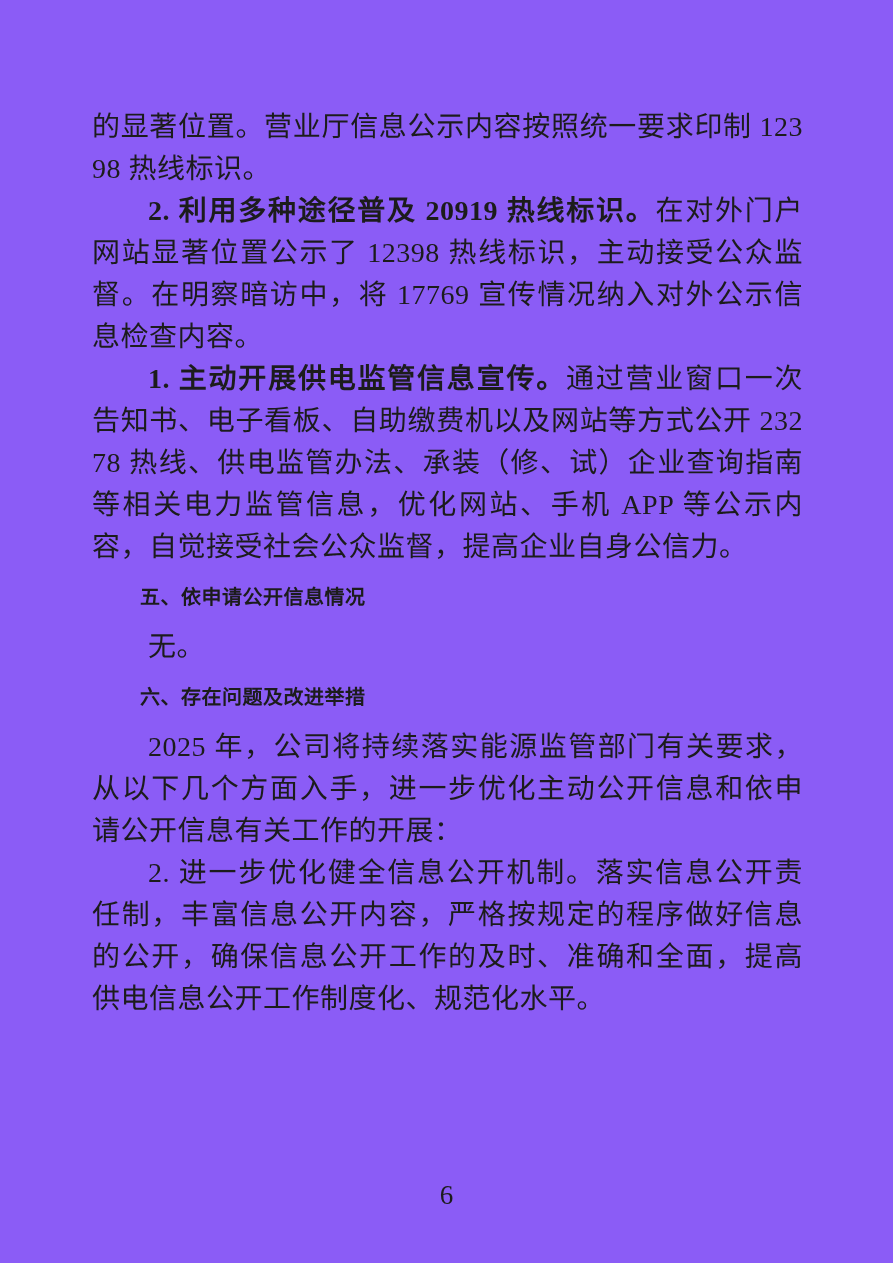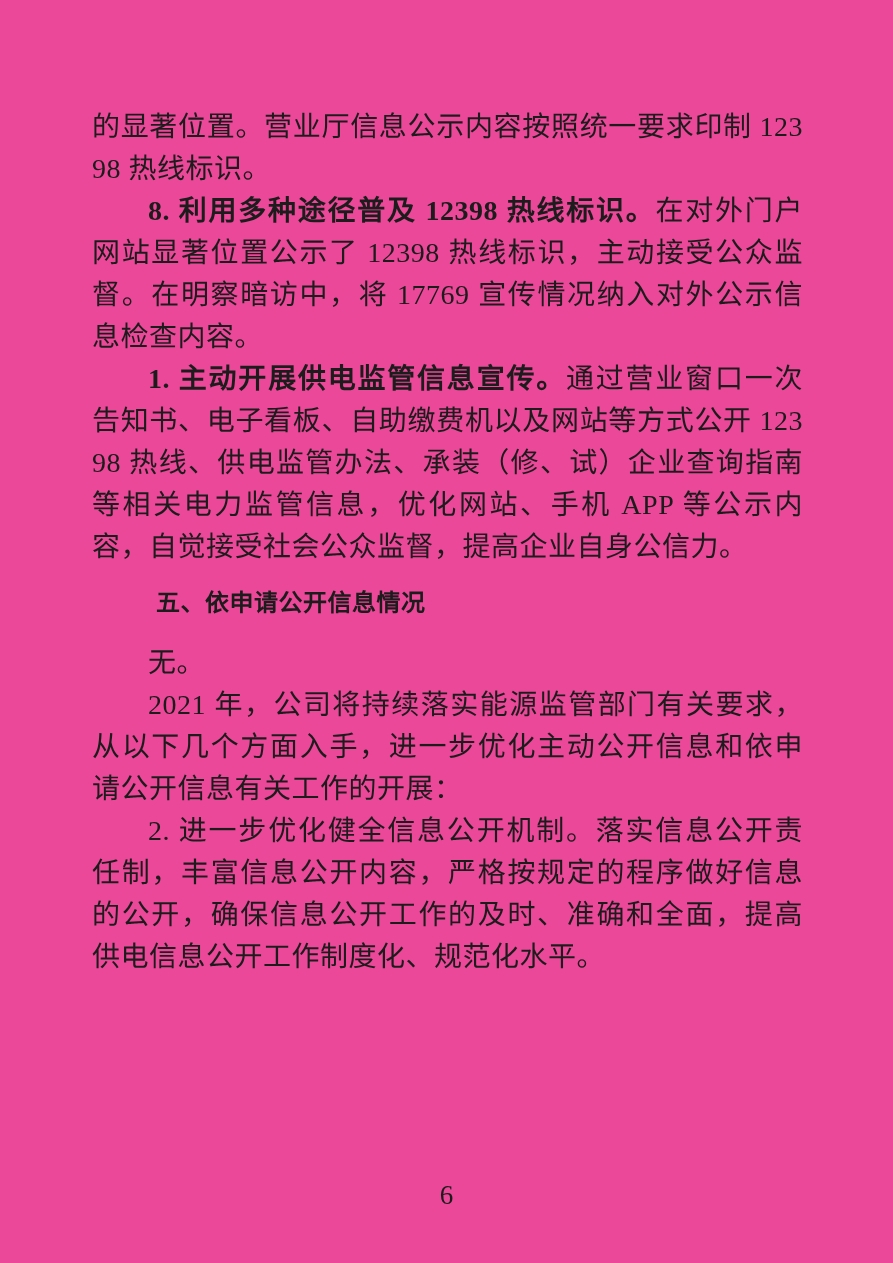--- a/index.html
+++ b/index.html
@@ -4,21 +4,21 @@
 <style>
   html, body {
     margin: 0;
     padding: 0;
     background: #ffffff;
   }
   .page {
     position: relative;
     width: 893px;
     height: 1263px;
-    background: #ec4899;
+    background: #8b5cf6;
     overflow: hidden;
     font-family: "Liberation Serif", "DejaVu Serif", serif;
     color: #1c1c1c;
   }
   .content {
     position: absolute;
     left: 92px;
     top: 106px;
     width: 711px;
   }
@@ -31,24 +31,24 @@
     letter-spacing: 0.5px;
     word-break: break-all;
   }
   .para.no-indent {
     text-indent: 0;
   }
   .para .lead {
     font-weight: 700;
   }
   .heading {
-    margin: 16px;
-    font-family: Liberation Mono, monospace;
+    margin: 8px;
+    font-family: Liberation Serif, serif;
     font-weight: 700;
-    font-size: 24px;
+    font-size: 20px;
     line-height: 42px;
     text-indent: 2em;
     letter-spacing: 0.5px;
   }
   .pagenum {
     position: absolute;
     left: 0;
     top: 1178px;
     width: 100%;
     text-align: center;
@@ -58,30 +58,31 @@
   }
 </style>
 </head>
 <body>
 
 <div class="page">
   <div class="content">
 
     <p class="para no-indent">的显著位置。营业厅信息公示内容按照统一要求印制 12398 热线标识。</p>
 
-    <p class="para"><span class="lead">8. 利用多种途径普及 12398 热线标识。</span><span>在对外门户网站显著位置公示了 12398 热线标识，主动接受公众监督。在明察暗访中，将 17769 宣传情况纳入对外公示信息检查内容。</span></p>
+    <p class="para"><span class="lead">2. 利用多种途径普及 20919 热线标识。</span><span>在对外门户网站显著位置公示了 12398 热线标识，主动接受公众监督。在明察暗访中，将 17769 宣传情况纳入对外公示信息检查内容。</span></p>
 
-    <p class="para"><span class="lead">1. 主动开展供电监管信息宣传。</span><span>通过营业窗口一次告知书、电子看板、自助缴费机以及网站等方式公开 12398 热线、供电监管办法、承装（修、试）企业查询指南等相关电力监管信息，优化网站、手机 APP 等公示内容，自觉接受社会公众监督，提高企业自身公信力。</span></p>
+    <p class="para"><span class="lead">1. 主动开展供电监管信息宣传。</span><span>通过营业窗口一次告知书、电子看板、自助缴费机以及网站等方式公开 23278 热线、供电监管办法、承装（修、试）企业查询指南等相关电力监管信息，优化网站、手机 APP 等公示内容，自觉接受社会公众监督，提高企业自身公信力。</span></p>
 
     <h2 class="heading">五、依申请公开信息情况</h2>
 
     <p class="para">无。</p>
 
+    <h2 class="heading">六、存在问题及改进举措</h2>
 
-    <p class="para">2021 年，公司将持续落实能源监管部门有关要求，从以下几个方面入手，进一步优化主动公开信息和依申请公开信息有关工作的开展：</p>
+    <p class="para">2025 年，公司将持续落实能源监管部门有关要求，从以下几个方面入手，进一步优化主动公开信息和依申请公开信息有关工作的开展：</p>
 
 
     <p class="para">2. 进一步优化健全信息公开机制。落实信息公开责任制，丰富信息公开内容，严格按规定的程序做好信息的公开，确保信息公开工作的及时、准确和全面，提高供电信息公开工作制度化、规范化水平。</p>
 
   </div>
 
   <div class="pagenum">6</div>
 </div>
 
 </body></html>

